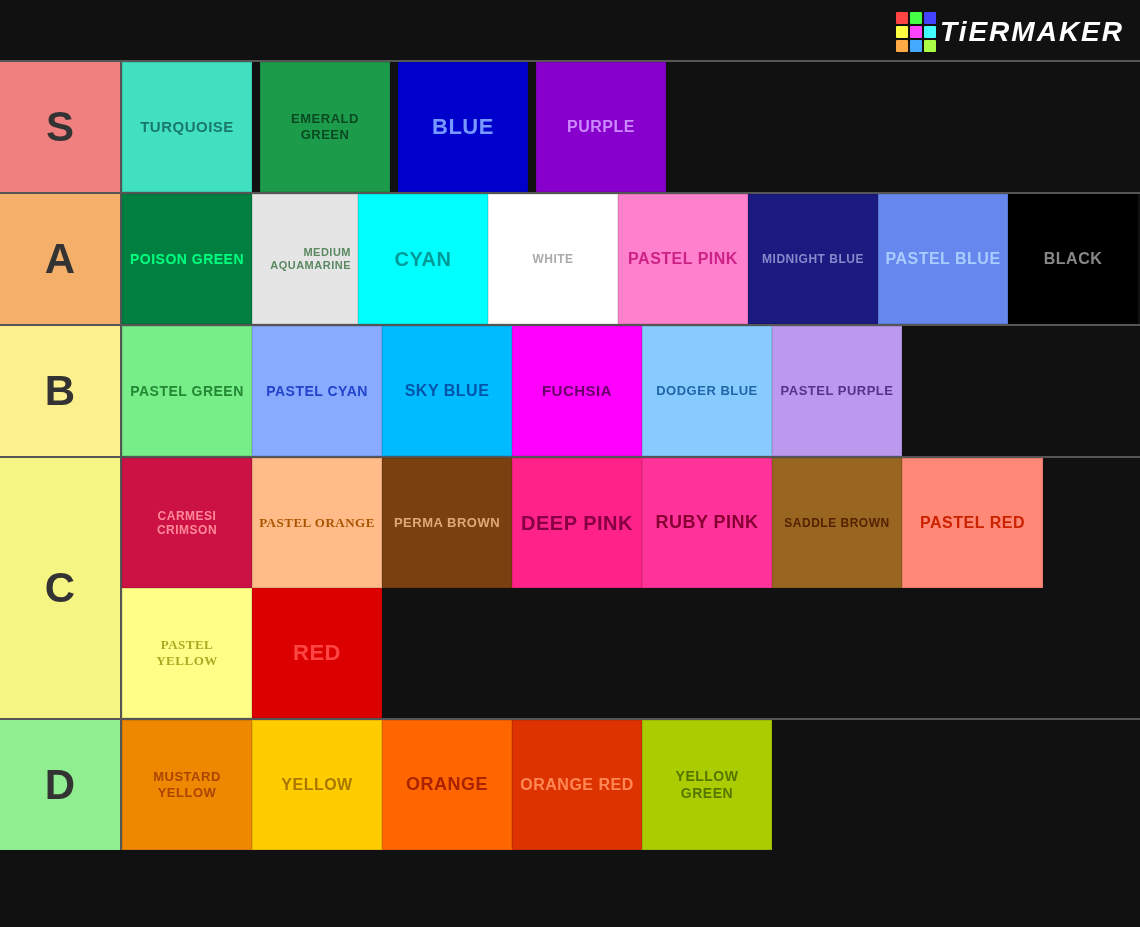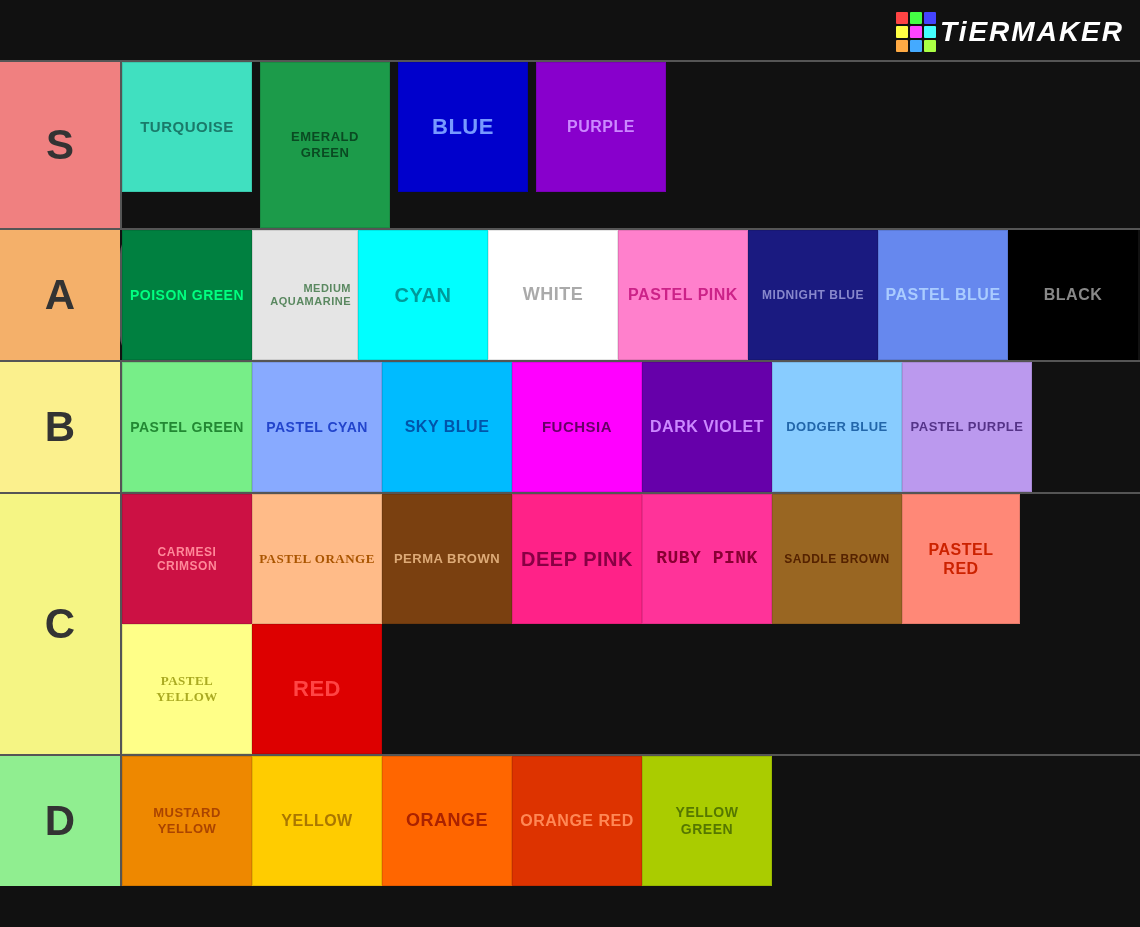--- a/index.html
+++ b/index.html
@@ -53,60 +53,59 @@
     </svg>
     <span class="logo-text">TiERMAKER</span>
   </div>
 </div>
 
 <div id="tier-list">
     <div style="display: flex; border-top: 2px solid rgb(85, 85, 85); min-height: 130px;">
       <div style="width: 120px; min-width: 120px; display: flex; align-items: center; justify-content: center; font-size: 42px; font-weight: bold; color: rgb(51, 51, 51); background: rgb(240, 128, 128);">S</div>
       <div style="display: flex; flex-wrap: wrap; flex: 1 1 0%; border-left: 2px solid rgb(85, 85, 85); gap: 8px;">
         <div style="width: 130px; height: 130px; display: flex; align-items: center; justify-content: center; text-align: center; font-weight: 900; font-size: 15px; letter-spacing: 0.5px; padding: 6px; line-height: 1.2; text-transform: uppercase; background: rgb(64, 224, 192); color: rgb(26, 122, 106); border: 1px solid rgba(0, 0, 0, 0.1);">TURQUOISE</div>
-        <div style="width: 130px; height: 166px; display: flex; align-items: center; justify-content: center; text-align: center; font-weight: 900; font-size: 13px; letter-spacing: 0.5px; padding: 6px; line-height: 1.2; text-transform: uppercase; background: rgb(28, 155, 74); color: rgb(10, 74, 34); border: 1px solid rgba(0, 0, 0, 0.1);">EMERALD GREEN</div>
+        <div style="width: 130px; height: 130px; display: flex; align-items: center; justify-content: center; text-align: center; font-weight: 900; font-size: 13px; letter-spacing: 0.5px; padding: 6px; line-height: 1.2; text-transform: uppercase; background: rgb(28, 155, 74); color: rgb(10, 74, 34); border: 1px solid rgba(0, 0, 0, 0.1);">EMERALD GREEN</div>
         <div style="width: 130px; height: 130px; display: flex; align-items: center; justify-content: center; text-align: center; font-weight: 900; font-size: 22px; letter-spacing: 0.5px; padding: 6px; line-height: 1.2; text-transform: uppercase; background: rgb(0, 0, 204); color: rgb(119, 153, 255); border: 1px solid rgba(0, 0, 0, 0.1);">BLUE</div>
         <div style="width: 130px; height: 130px; display: flex; align-items: center; justify-content: center; text-align: center; font-weight: 900; font-size: 16px; letter-spacing: 0.5px; padding: 6px; line-height: 1.2; text-transform: uppercase; background: rgb(136, 0, 204); color: rgb(204, 136, 255); border: 1px solid rgba(0, 0, 0, 0.1);">PURPLE</div>
       </div>
     </div>
     <div style="display: flex; border-top: 2px solid rgb(85, 85, 85); min-height: 130px;">
       <div style="width: 120px; min-width: 120px; display: flex; align-items: center; justify-content: center; font-size: 42px; font-weight: bold; color: rgb(51, 51, 51); background: rgb(244, 176, 106);">A</div>
-      <div style="display: flex; flex-wrap: wrap; flex: 1 1 0%; border-left: 2px solid rgb(85, 85, 85); border-radius: 24px;">
+      <div style="display: flex; flex-wrap: wrap; flex: 1 1 0%; border-left: 2px solid rgb(85, 85, 85);">
         <div style="width: 130px; height: 130px; display: flex; align-items: center; justify-content: center; text-align: center; font-weight: 900; font-size: 14px; letter-spacing: 0.5px; padding: 6px; line-height: 1.2; text-transform: uppercase; background: rgb(0, 128, 64); color: rgb(0, 255, 128); border: 1px solid rgba(0, 0, 0, 0.1);">POISON GREEN</div>
         <div style="width: 106px; height: 130px; display: flex; align-items: center; justify-content: center; text-align: right; font-weight: 900; font-size: 11px; letter-spacing: 0.5px; padding: 6px; line-height: 1.2; text-transform: uppercase; background: #e5e5e5; color: rgb(90, 136, 96); border: 1px solid rgba(0, 0, 0, 0.1);">MEDIUM AQUAMARINE</div>
         <div style="width: 130px; height: 130px; display: flex; align-items: center; justify-content: center; text-align: center; font-weight: 900; font-size: 20px; letter-spacing: 0.5px; padding: 6px; line-height: 1.2; text-transform: uppercase; background: rgb(0, 255, 255); color: rgb(0, 153, 153); border: 1px solid rgba(0, 0, 0, 0.1);">CYAN</div>
-        <div style="width: 130px; height: 130px; display: flex; align-items: center; justify-content: center; text-align: center; font-weight: 900; font-size: 18px; letter-spacing: 0.5px; padding: 6px; line-height: 1.2; text-transform: uppercase; background: rgb(255, 255, 255); color: rgb(170, 170, 170); border: 1px solid rgba(0, 0, 0, 0.1);">WHITE</div>
+        <div style="width: 130px; height: 130px; display: flex; align-items: center; justify-content: center; text-align: center; font-weight: 900; font-size: 12px; letter-spacing: 0.5px; padding: 6px; line-height: 1.2; text-transform: uppercase; background: rgb(255, 255, 255); color: rgb(170, 170, 170); border: 1px solid rgba(0, 0, 0, 0.1);">WHITE</div>
         <div style="width: 130px; height: 130px; display: flex; align-items: center; justify-content: center; text-align: center; font-weight: 900; font-size: 16px; letter-spacing: 0.5px; padding: 6px; line-height: 1.2; text-transform: uppercase; background: rgb(255, 128, 204); color: rgb(204, 34, 136); border: 1px solid rgba(0, 0, 0, 0.1);">PASTEL PINK</div>
         <div style="width: 130px; height: 130px; display: flex; align-items: center; justify-content: center; text-align: center; font-weight: 700; font-size: 12px; letter-spacing: 0.5px; padding: 6px; line-height: 1.2; text-transform: uppercase; background: rgb(26, 26, 128); color: rgb(136, 136, 204); border: 1px solid rgba(0, 0, 0, 0.1);">MIDNIGHT BLUE</div>
         <div style="width: 130px; height: 130px; display: flex; align-items: center; justify-content: center; text-align: center; font-weight: 900; font-size: 16px; letter-spacing: 0.5px; padding: 6px; line-height: 1.2; text-transform: uppercase; background: rgb(102, 136, 238); color: rgb(170, 204, 255); border: 1px solid rgba(0, 0, 0, 0.1);">PASTEL BLUE</div>
         <div style="width: 130px; height: 130px; display: flex; align-items: center; justify-content: center; text-align: center; font-weight: 900; font-size: 16px; letter-spacing: 0.5px; padding: 6px; line-height: 1.2; text-transform: uppercase; background: rgb(0, 0, 0); color: rgb(136, 136, 136); border: 1px solid rgba(0, 0, 0, 0.1);">BLACK</div>
       </div>
     </div>
     <div style="display: flex; border-top: 2px solid rgb(85, 85, 85); min-height: 130px;">
       <div style="width: 120px; min-width: 120px; display: flex; align-items: center; justify-content: center; font-size: 42px; font-weight: bold; color: rgb(51, 51, 51); background: rgb(251, 240, 141);">B</div>
       <div style="display: flex; flex-wrap: wrap; flex: 1 1 0%; border-left: 2px solid rgb(85, 85, 85);">
         <div style="width: 130px; height: 130px; display: flex; align-items: center; justify-content: center; text-align: center; font-weight: 900; font-size: 14px; letter-spacing: 0.5px; padding: 6px; line-height: 1.2; text-transform: uppercase; background: rgb(119, 238, 136); color: rgb(34, 136, 51); border: 1px solid rgba(0, 0, 0, 0.1);">PASTEL GREEN</div>
         <div style="width: 130px; height: 130px; display: flex; align-items: center; justify-content: center; text-align: center; font-weight: 900; font-size: 14px; letter-spacing: 0.5px; padding: 6px; line-height: 1.2; text-transform: uppercase; background: rgb(136, 170, 255); color: rgb(34, 68, 204); border: 1px solid rgba(0, 0, 0, 0.1);">PASTEL CYAN</div>
         <div style="width: 130px; height: 130px; display: flex; align-items: center; justify-content: center; text-align: center; font-weight: 900; font-size: 16px; letter-spacing: 0.5px; padding: 6px; line-height: 1.2; text-transform: uppercase; background: rgb(0, 187, 255); color: rgb(0, 85, 170); border: 1px solid rgba(0, 0, 0, 0.1);">SKY BLUE</div>
         <div style="width: 130px; height: 130px; display: flex; align-items: center; justify-content: center; text-align: center; font-weight: 900; font-size: 15px; letter-spacing: 0.5px; padding: 6px; line-height: 1.2; text-transform: uppercase; background: rgb(255, 0, 255); color: rgb(102, 0, 102); border: 1px solid rgba(0, 0, 0, 0.1);">FUCHSIA</div>
-        <div style="width: 130px; height: 130px; display: flex; align-items: center; justify-content: center; text-align: center; font-weight: 900; font-size: 16px; letter-spacing: 0.5px; padding: 6px; line-height: 1.2; text-transform: uppercase; background: rgb(102, 0, 170); color: rgb(204, 136, 255); border: 1px solid rgba(0, 0, 0, 0.1);">DARK VIOLET</div>
         <div style="width: 130px; height: 130px; display: flex; align-items: center; justify-content: center; text-align: center; font-weight: 900; font-size: 13px; letter-spacing: 0.5px; padding: 6px; line-height: 1.2; text-transform: uppercase; background: rgb(136, 204, 255); color: rgb(34, 102, 170); border: 1px solid rgba(0, 0, 0, 0.1);">DODGER BLUE</div>
         <div style="width: 130px; height: 130px; display: flex; align-items: center; justify-content: center; text-align: center; font-weight: 900; font-size: 13px; letter-spacing: 0.5px; padding: 6px; line-height: 1.2; text-transform: uppercase; background: rgb(187, 153, 238); color: rgb(85, 51, 136); border: 1px solid rgba(0, 0, 0, 0.1);">PASTEL PURPLE</div>
       </div>
     </div>
     <div style="display: flex; border-top: 2px solid rgb(85, 85, 85); min-height: 130px;">
       <div style="width: 120px; min-width: 120px; display: flex; align-items: center; justify-content: center; font-size: 42px; font-weight: bold; color: rgb(51, 51, 51); background: rgb(245, 245, 132);">C</div>
       <div style="display: flex; flex-wrap: wrap; flex: 1 1 0%; border-left: 2px solid rgb(85, 85, 85);">
         <div style="width: 130px; height: 130px; display: flex; align-items: center; justify-content: center; text-align: center; font-weight: 900; font-size: 12px; letter-spacing: 0.5px; padding: 6px; line-height: 1.2; text-transform: uppercase; background: rgb(204, 17, 68); color: rgb(255, 136, 153); border: 1px solid rgba(0, 0, 0, 0.1);">CARMESI CRIMSON</div>
         <div style="width: 130px; height: 130px; display: flex; align-items: center; justify-content: center; text-align: center; font-weight: 900; font-size: 13px; letter-spacing: 0.5px; padding: 6px; line-height: 1.2; text-transform: uppercase; background: rgb(255, 187, 136); color: rgb(170, 85, 0); border: 1px solid rgba(0, 0, 0, 0.1); font-family: Liberation Serif, serif;">PASTEL ORANGE</div>
         <div style="width: 130px; height: 130px; display: flex; align-items: center; justify-content: center; text-align: center; font-weight: 900; font-size: 13px; letter-spacing: 0.5px; padding: 6px; line-height: 1.2; text-transform: uppercase; background: rgb(122, 64, 16); color: rgb(221, 170, 119); border: 1px solid rgba(0, 0, 0, 0.1);">PERMA BROWN</div>
         <div style="width: 130px; height: 130px; display: flex; align-items: center; justify-content: center; text-align: center; font-weight: 900; font-size: 20px; letter-spacing: 0.5px; padding: 6px; line-height: 1.2; text-transform: uppercase; background: rgb(255, 34, 136); color: rgb(136, 0, 68); border: 1px solid rgba(0, 0, 0, 0.1);">DEEP PINK</div>
-        <div style="width: 130px; height: 130px; display: flex; align-items: center; justify-content: center; text-align: center; font-weight: 900; font-size: 18px; letter-spacing: 0.5px; padding: 6px; line-height: 1.2; text-transform: uppercase; background: rgb(255, 51, 153); color: rgb(136, 0, 51); border: 1px solid rgba(0, 0, 0, 0.1); font-family: Liberation Mono, monospace;">RUBY PINK</div>
+        <div style="width: 130px; height: 130px; display: flex; align-items: center; justify-content: center; text-align: center; font-weight: 900; font-size: 18px; letter-spacing: 0.5px; padding: 6px; line-height: 1.2; text-transform: uppercase; background: rgb(255, 51, 153); color: rgb(136, 0, 51); border: 1px solid rgba(0, 0, 0, 0.1);">RUBY PINK</div>
         <div style="width: 130px; height: 130px; display: flex; align-items: center; justify-content: center; text-align: center; font-weight: 900; font-size: 12px; letter-spacing: 0.5px; padding: 6px; line-height: 1.2; text-transform: uppercase; background: rgb(153, 102, 34); color: rgb(85, 34, 0); border: 1px solid rgba(0, 0, 0, 0.1);">SADDLE BROWN</div>
-        <div style="width: 118px; height: 130px; display: flex; align-items: center; justify-content: center; text-align: center; font-weight: 900; font-size: 16px; letter-spacing: 0.5px; padding: 6px; line-height: 1.2; text-transform: uppercase; background: rgb(255, 136, 119); color: rgb(204, 34, 0); border: 1px solid rgba(0, 0, 0, 0.1);">PASTEL RED</div>
+        <div style="width: 141px; height: 130px; display: flex; align-items: center; justify-content: center; text-align: center; font-weight: 900; font-size: 16px; letter-spacing: 0.5px; padding: 6px; line-height: 1.2; text-transform: uppercase; background: rgb(255, 136, 119); color: rgb(204, 34, 0); border: 1px solid rgba(0, 0, 0, 0.1);">PASTEL RED</div>
         <div style="width: 130px; height: 130px; display: flex; align-items: center; justify-content: center; text-align: center; font-weight: 900; font-size: 13px; letter-spacing: 0.5px; padding: 6px; line-height: 1.2; text-transform: uppercase; background: rgb(255, 255, 136); color: rgb(170, 170, 34); border: 1px solid rgba(0, 0, 0, 0.1); font-family: Liberation Serif, serif;">PASTEL YELLOW</div>
         <div style="width: 130px; height: 130px; display: flex; align-items: center; justify-content: center; text-align: center; font-weight: 900; font-size: 22px; letter-spacing: 0.5px; padding: 6px; line-height: 1.2; text-transform: uppercase; background: rgb(221, 0, 0); color: rgb(255, 68, 68); border: 1px solid rgba(0, 0, 0, 0.1);">RED</div>
       </div>
     </div>
     <div style="display: flex; border-top: 2px solid rgb(85, 85, 85); min-height: 130px;">
       <div style="width: 120px; min-width: 120px; display: flex; align-items: center; justify-content: center; font-size: 42px; font-weight: bold; color: rgb(51, 51, 51); background: rgb(144, 238, 144);">D</div>
       <div style="display: flex; flex-wrap: wrap; flex: 1 1 0%; border-left: 2px solid rgb(85, 85, 85);">
         <div style="width: 130px; height: 130px; display: flex; align-items: center; justify-content: center; text-align: center; font-weight: 900; font-size: 13px; letter-spacing: 0.5px; padding: 6px; line-height: 1.2; text-transform: uppercase; background: rgb(238, 136, 0); color: rgb(170, 68, 0); border: 1px solid rgba(0, 0, 0, 0.1);">MUSTARD YELLOW</div>
         <div style="width: 130px; height: 130px; display: flex; align-items: center; justify-content: center; text-align: center; font-weight: 900; font-size: 16px; letter-spacing: 0.5px; padding: 6px; line-height: 1.2; text-transform: uppercase; background: rgb(255, 204, 0); color: rgb(170, 119, 0); border: 1px solid rgba(0, 0, 0, 0.1);">YELLOW</div>
         <div style="width: 130px; height: 130px; display: flex; align-items: center; justify-content: center; text-align: center; font-weight: 900; font-size: 18px; letter-spacing: 0.5px; padding: 6px; line-height: 1.2; text-transform: uppercase; background: rgb(255, 102, 0); color: rgb(170, 34, 0); border: 1px solid rgba(0, 0, 0, 0.1);">ORANGE</div>

